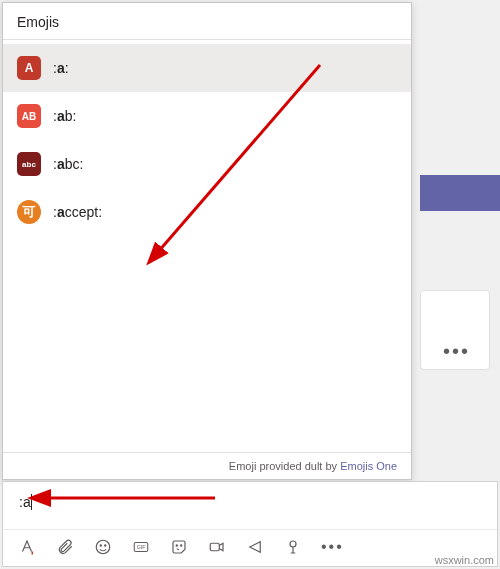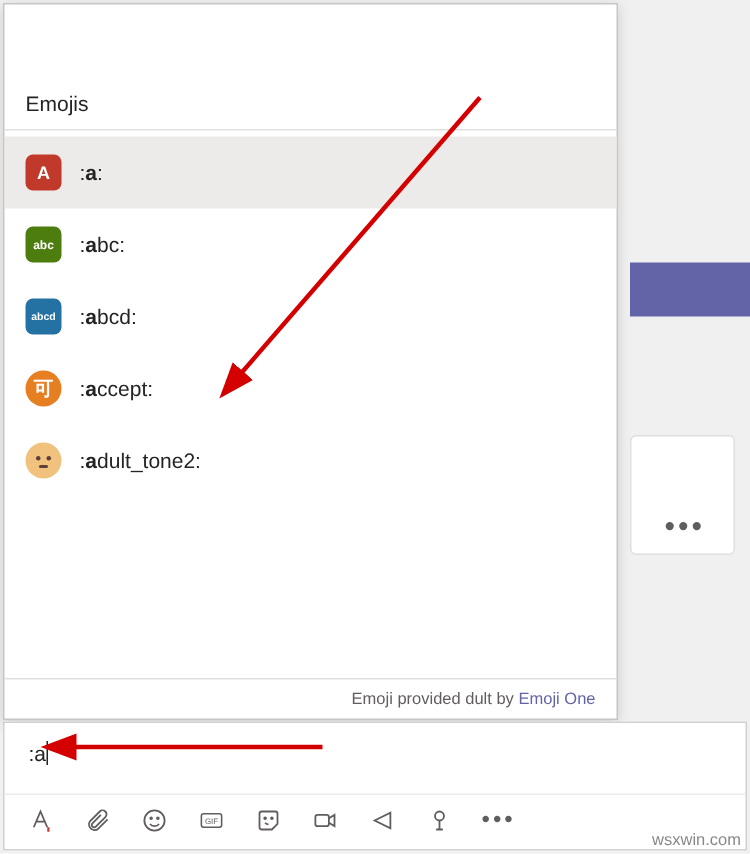--- a/index.html
+++ b/index.html
@@ -52,21 +52,20 @@
       border: 1px solid #c8c6c4;
       box-shadow: 0 2px 8px rgba(0,0,0,0.15);
       display: flex;
       flex-direction: column;
     }
     .panel-header {
       padding: 11px 14px 9px;
       font-size: 14px;
       color: #252423;
       border-bottom: 1px solid #e1dfdd;
-      margin-top: 47px;
     }
     .panel-list {
       flex: 1;
       overflow-y: scroll;
       padding: 4px 0;
     }
     .panel-list::-webkit-scrollbar { width: 17px; }
     .panel-list::-webkit-scrollbar-track { background: #f3f2f1; }
     .panel-list::-webkit-scrollbar-thumb { background: #c8c6c4; border: 3px solid #f3f2f1; }
     .emoji-row {
@@ -84,21 +83,21 @@
       display: flex;
       align-items: center;
       justify-content: center;
       font-size: 12px;
       font-weight: 700;
       color: #fff;
       flex-shrink: 0;
     }
     .ic-a { background: #c0392b; }
     .ic-ab { background: #e74c3c; font-size: 10px; }
-    .ic-abc { background: #4d7c0f; font-size: 8px; text-transform: lowercase; }
+    .ic-abc { background: #7f1d1d; font-size: 8px; text-transform: lowercase; }
     .ic-abcd { background: #2471a3; font-size: 7px; text-transform: lowercase; }
     .ic-accept { background: #e67e22; border-radius: 50%; font-size: 13px; }
     .ic-adult { background: #f9d976; border-radius: 50%; }
     .ic-adult1 { background: #ffe0bd; border-radius: 50%; }
     .ic-adult2 { background: #f1c27d; border-radius: 50%; }
     .face {
       position: relative;
       width: 100%;
       height: 100%;
     }
@@ -205,42 +204,34 @@
 </div>
 
 <div class="emoji-panel">
   <div class="panel-header">Emojis</div>
   <div class="panel-list" id="emoji-list">
       <div class="emoji-row selected">
         <div class="emoji-icon ic-a">A</div>
         <div class="emoji-label">:<span class="hl">a</span>:</div>
       </div>
       <div class="emoji-row">
+        <div class="emoji-icon ic-ab">AB</div>
+        <div class="emoji-label">:<span class="hl">a</span>b:</div>
+      </div>
+      <div class="emoji-row">
         <div class="emoji-icon ic-abc">abc</div>
         <div class="emoji-label">:<span class="hl">a</span>bc:</div>
-      </div>
-      <div class="emoji-row">
-        <div class="emoji-icon ic-abcd">abcd</div>
-        <div class="emoji-label">:<span class="hl">a</span>bcd:</div>
       </div>
       <div class="emoji-row">
         <div class="emoji-icon ic-accept">可</div>
         <div class="emoji-label">:<span class="hl">a</span>ccept:</div>
       </div>
-      <div class="emoji-row">
-        <div class="emoji-icon ic-adult2">
-          <div class="face">
-            <div class="mouth"></div>
-          </div>
-        </div>
-        <div class="emoji-label">:<span class="hl">a</span>dult_tone2:</div>
-      </div>
     </div>
   <div class="panel-footer">
-    <span>Emoji provided dult by </span><a href="#">Emoji One</a>
+    <span>Emoji provided dult by </span><a href="#">Emojis One</a>
   </div>
 </div>
 
 <div class="compose">
   <div class="compose-input"><span>:a</span><span class="cursor"></span></div>
   <div class="compose-toolbar">
     <span class="tb-icon">
       <svg viewBox="0 0 24 24" fill="none" stroke="currentColor" stroke-width="1.6">
           <path d="M6 18 L12 4 L18 18 M8.5 13 H15.5"></path>
           <path d="M19 18 L19 22" stroke="#c0392b" stroke-width="2"></path>

